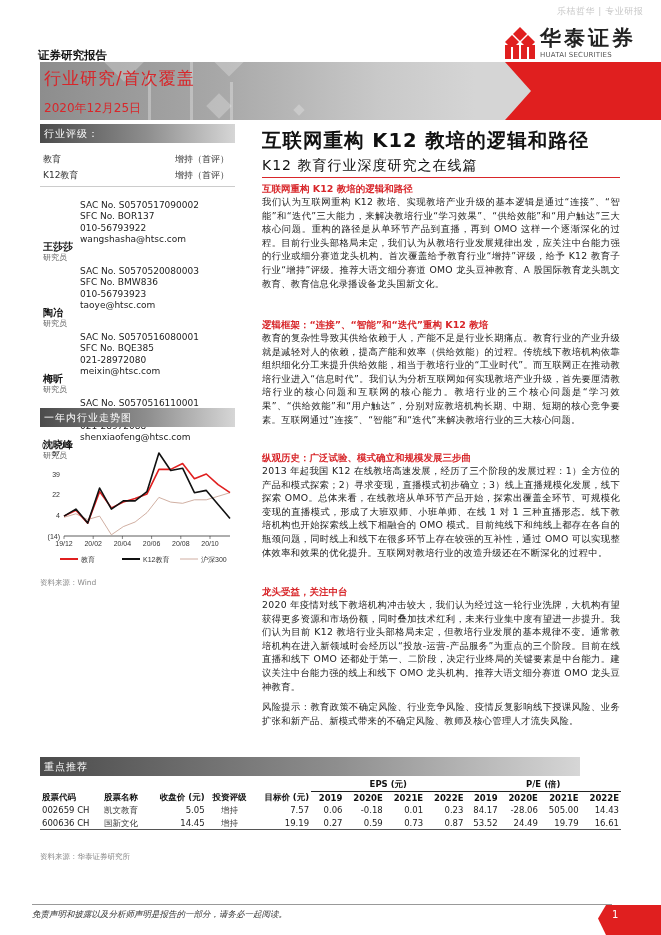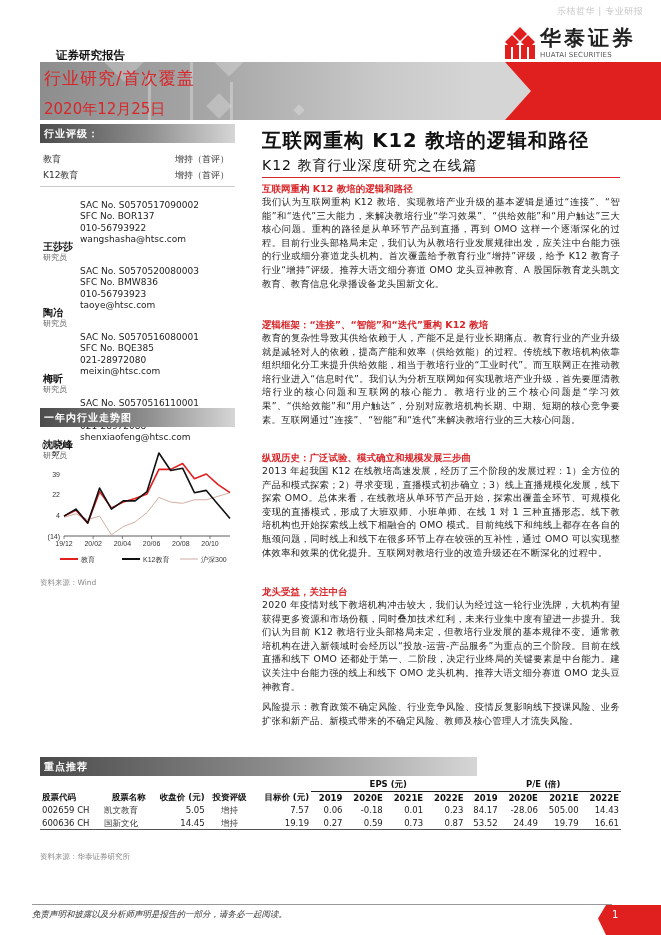--- a/index.html
+++ b/index.html
@@ -6,31 +6,31 @@
   html, body { width: 661px; height: 935px; background: #ffffff; overflow: hidden; }
   body { position: relative; font-family: "DejaVu Sans", "Liberation Sans", sans-serif; color: #222; }
 
   .top-slogan { position: absolute; left: 557px; top: 5px; font-size: 9px; color: #c8c8c8; letter-spacing: 0.5px; }
   .logo { position: absolute; left: 505px; top: 27px; display: flex; align-items: flex-start; }
   .logo-mark { width: 30px; height: 32px; }
   .logo-text { margin-left: 5px; }
   .logo-cn { font-size: 21px; font-weight: bold; color: #222; letter-spacing: 3px; line-height: 22px; }
   .logo-en { font-size: 7px; color: #555; letter-spacing: 0.2px; margin-top: 2px; }
 
-  .report-type { position: absolute; left: 56px; top: 48px; font-size: 11.5px; font-weight: bold; color: #111; }
+  .report-type { position: absolute; left: 38px; top: 48px; font-size: 11.5px; font-weight: bold; color: #111; }
 
   .banner { position: absolute; left: 40px; top: 62px; width: 621px; height: 58px; background: linear-gradient(90deg, #8d8d8d 0%, #a9a9a9 30%, #c9c9c9 55%, #d5d5d5 70%); overflow: hidden; }
   .banner-red { position: absolute; left: 465px; top: 0; width: 156px; height: 58px; background: #e01f1f; clip-path: polygon(0 0, 100% 0, 100% 100%, 0 100%, 26px 50%); }
   .banner-deco { position: absolute; background: rgba(255,255,255,0.25); transform: rotate(45deg); }
   .banner-line { position: absolute; background: rgba(255,255,255,0.3); width: 3px; }
   .banner-title { position: absolute; left: 4px; top: 5px; font-size: 17px; color: #d8262a; letter-spacing: 1px; }
-  .banner-date { position: absolute; left: 4px; top: 38px; font-size: 15px; color: #d8262a; }
+  .banner-date { position: absolute; left: 4px; top: 38px; font-size: 12px; color: #d8262a; }
 
   .left-col { position: absolute; left: 40px; width: 195px; }
-  .sec-head { height: 19px; background: linear-gradient(90deg, #4b4b4b 0%, #8e8e8e 55%, #d6d6d6 100%); color: #fff; font-weight: bold; font-size: 10px; padding-left: 4px; line-height: 19px; letter-spacing: 1px; }
+  .sec-head { height: 19px; background: linear-gradient(90deg, #4b4b4b 0%, #8e8e8e 55%, #d6d6d6 100%); color: #fff; font-weight: normal; font-size: 10px; padding-left: 4px; line-height: 19px; letter-spacing: 1px; }
 
   .rating-block { top: 124px; }
   .rating-row { display: flex; justify-content: space-between; font-size: 9px; color: #333; height: 16px; line-height: 16px; padding: 0 6px 0 3px; }
   .rating-list { padding-top: 8px; border-bottom: 1px solid #ccc; padding-bottom: 3px; }
 
   .analysts { top: 200px; }
   .analyst { display: flex; margin-bottom: 2px; }
   .analyst-name { width: 40px; padding-left: 3px; }
   .an-cn { font-size: 10px; font-weight: bold; color: #111; line-height: 11px; margin-top: 41px; }
   .an-role { font-size: 8px; color: #666; line-height: 12px; }
@@ -219,32 +219,32 @@
 </div>
 <div class="main" style="top:585px;">
   <div class="sec-title">龙头受益，关注中台</div>
   <div class="para">2020 年疫情对线下教培机构冲击较大，我们认为经过这一轮行业洗牌，大机构有望获得更多资源和市场份额，同时叠加技术红利，未来行业集中度有望进一步提升。我们认为目前 K12 教培行业头部格局未定，但教培行业发展的基本规律不变。通常教培机构在进入新领域时会经历以“投放-运营-产品服务”为重点的三个阶段。目前在线直播和线下 OMO 还都处于第一、二阶段，决定行业终局的关键要素是中台能力。建议关注中台能力强的线上和线下 OMO 龙头机构。推荐大语文细分赛道 OMO 龙头豆神教育。</div>
 </div>
 <div class="main" style="top:700px;">
   <div class="para">风险提示：教育政策不确定风险、行业竞争风险、疫情反复影响线下授课风险、业务扩张和新产品、新模式带来的不确定风险、教师及核心管理人才流失风险。</div>
 </div>
 
 <div class="key-head">
-  <div class="sec-head" style="width:437px;">重点推荐</div>
+  <div class="sec-head" style="width:540px;">重点推荐</div>
 </div>
 <table class="stock-table">
   <tbody>
       <tr class="group-head">
     <th colspan="5"></th>
     <th colspan="4" class="g">EPS (元)</th>
     <th colspan="4" class="g">P/E (倍)</th>
   </tr>
   <tr class="col-head">
     <th style="text-align:left;">股票代码</th>
-    <th style="text-align:right;">股票名称</th>
+    <th style="text-align:left;">股票名称</th>
     <th class="num">收盘价 (元)</th>
     <th style="text-align:center;">投资评级</th>
     <th class="num">目标价 (元)</th>
     <th class="num">2019</th>
     <th class="num">2020E</th>
     <th class="num">2021E</th>
     <th class="num">2022E</th>
     <th class="num">2019</th>
     <th class="num">2020E</th>
     <th class="num">2021E</th>

